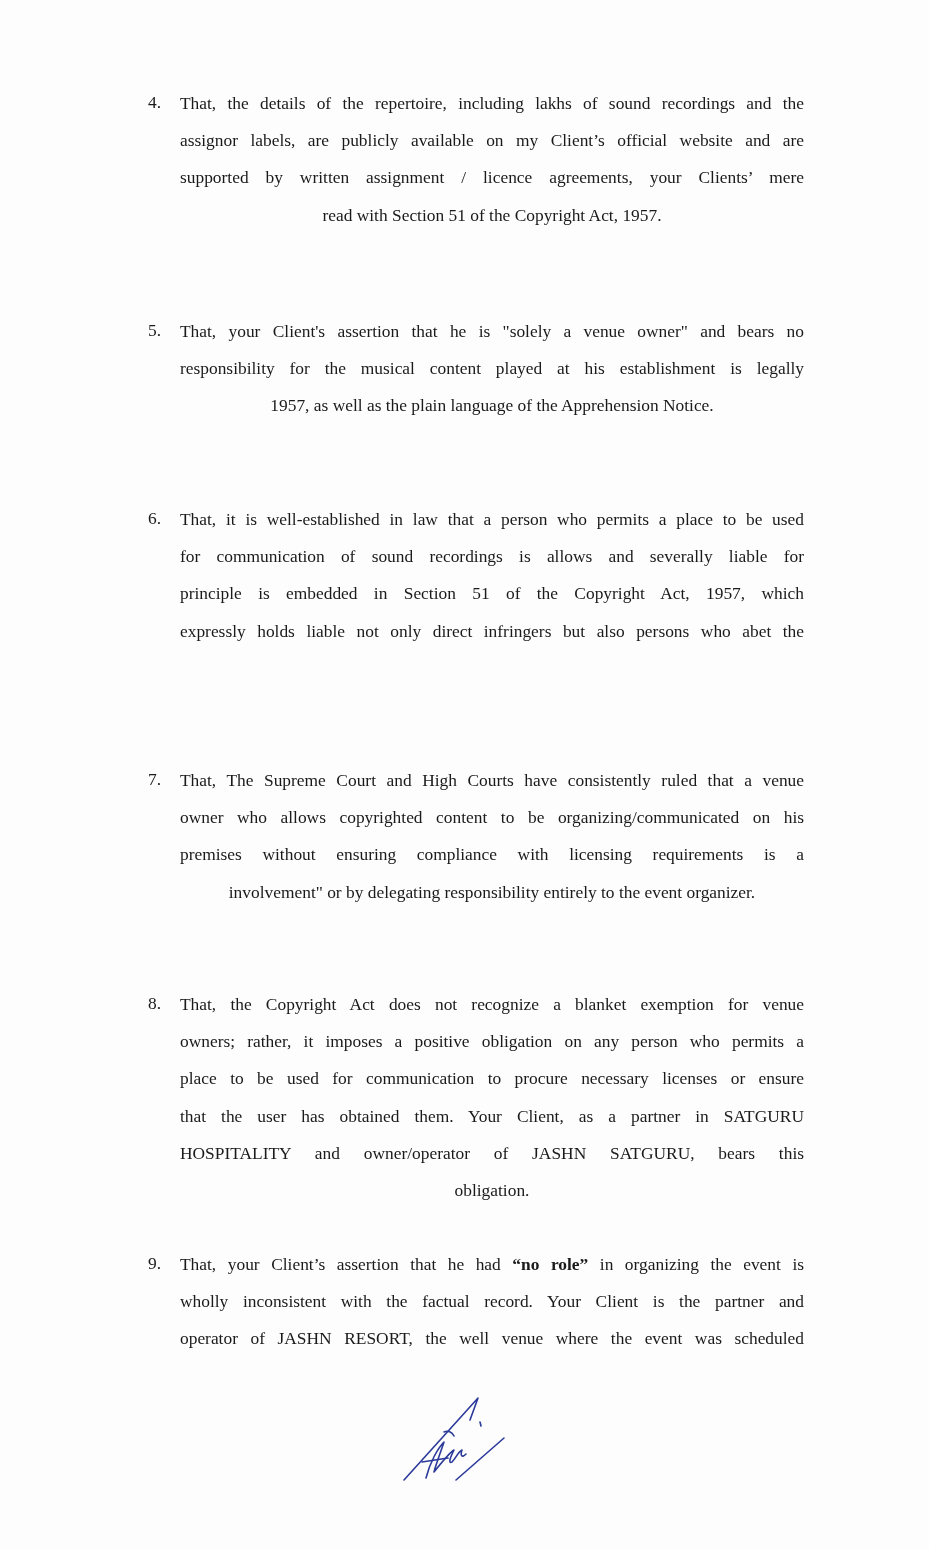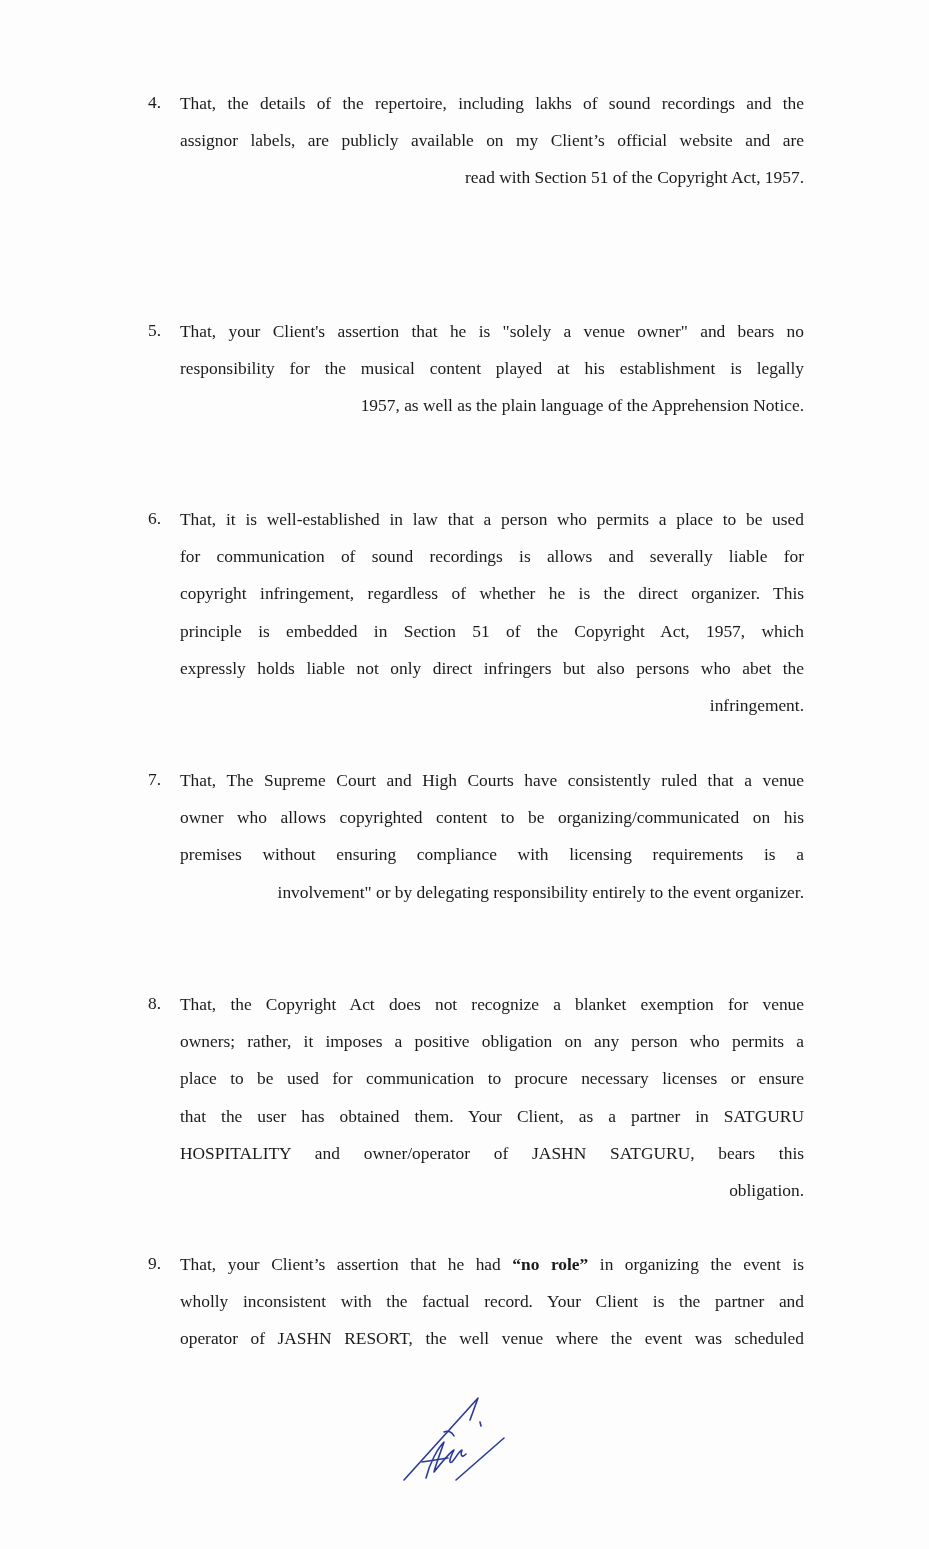--- a/index.html
+++ b/index.html
@@ -23,51 +23,50 @@
       width: 30px;
     }
     .line {
       display: block;
       height: 37.2px;
       line-height: 22px;
       padding-left: 32px;
       white-space: nowrap;
     }
     .line.j { text-align: justify; text-align-last: justify; white-space: normal; }
-    .line.nj { text-align: right; }
+    .line.nj { text-align: center; }
     b { font-weight: bold; }
     .sig { position: absolute; left: 400px; top: 1392px; width: 110px; height: 92px; }
   </style>
 </head>
 <body>
 
 <div class="page">
 
   <div class="para" style="top:92px;">
     <span class="num">4.</span>
     <span class="line j">That, the details of the repertoire, including lakhs of sound recordings and the</span>
     <span class="line j">assignor labels, are publicly available on my Client’s official website and are</span>
+    <span class="line j">supported by written assignment / licence agreements, your Clients’ mere</span>
     <span class="line nj">read with Section 51 of the Copyright Act, 1957.</span>
   </div>
 
   <div class="para" style="top:320px;">
     <span class="num">5.</span>
     <span class="line j">That, your Client's assertion that he is "solely a venue owner" and bears no</span>
     <span class="line j">responsibility for the musical content played at his establishment is legally</span>
     <span class="line nj">1957, as well as the plain language of the Apprehension Notice.</span>
   </div>
 
   <div class="para" style="top:508px;">
     <span class="num">6.</span>
     <span class="line j">That, it is well-established in law that a person who permits a place to be used</span>
     <span class="line j">for communication of sound recordings is allows and severally liable for</span>
-    <span class="line j">copyright infringement, regardless of whether he is the direct organizer. This</span>
     <span class="line j">principle is embedded in Section 51 of the Copyright Act, 1957, which</span>
     <span class="line j">expressly holds liable not only direct infringers but also persons who abet the</span>
-    <span class="line nj">infringement.</span>
   </div>
 
   <div class="para" style="top:769px;">
     <span class="num">7.</span>
     <span class="line j">That, The Supreme Court and High Courts have consistently ruled that a venue</span>
     <span class="line j">owner who allows copyrighted content to be organizing/communicated on his</span>
     <span class="line j">premises without ensuring compliance with licensing requirements is a</span>
     <span class="line nj">involvement" or by delegating responsibility entirely to the event organizer.</span>
   </div>
 

